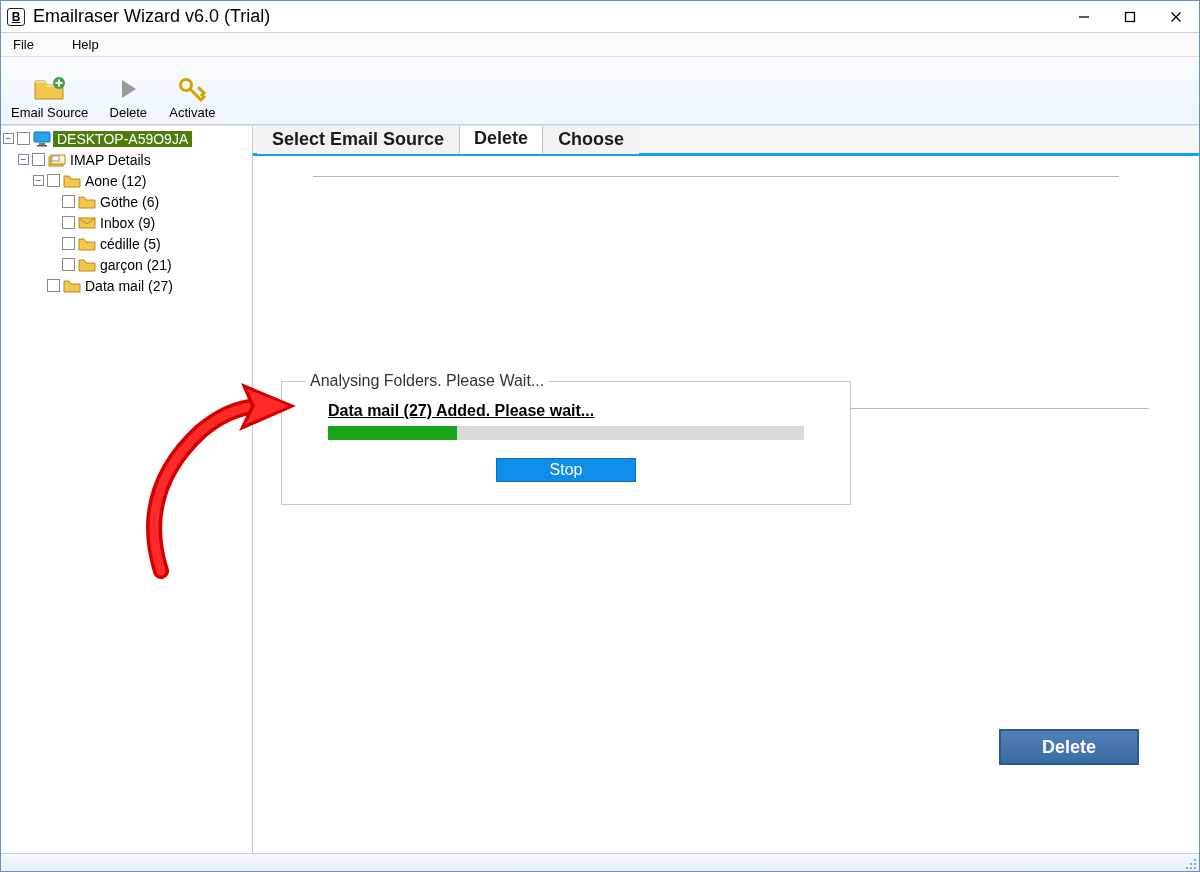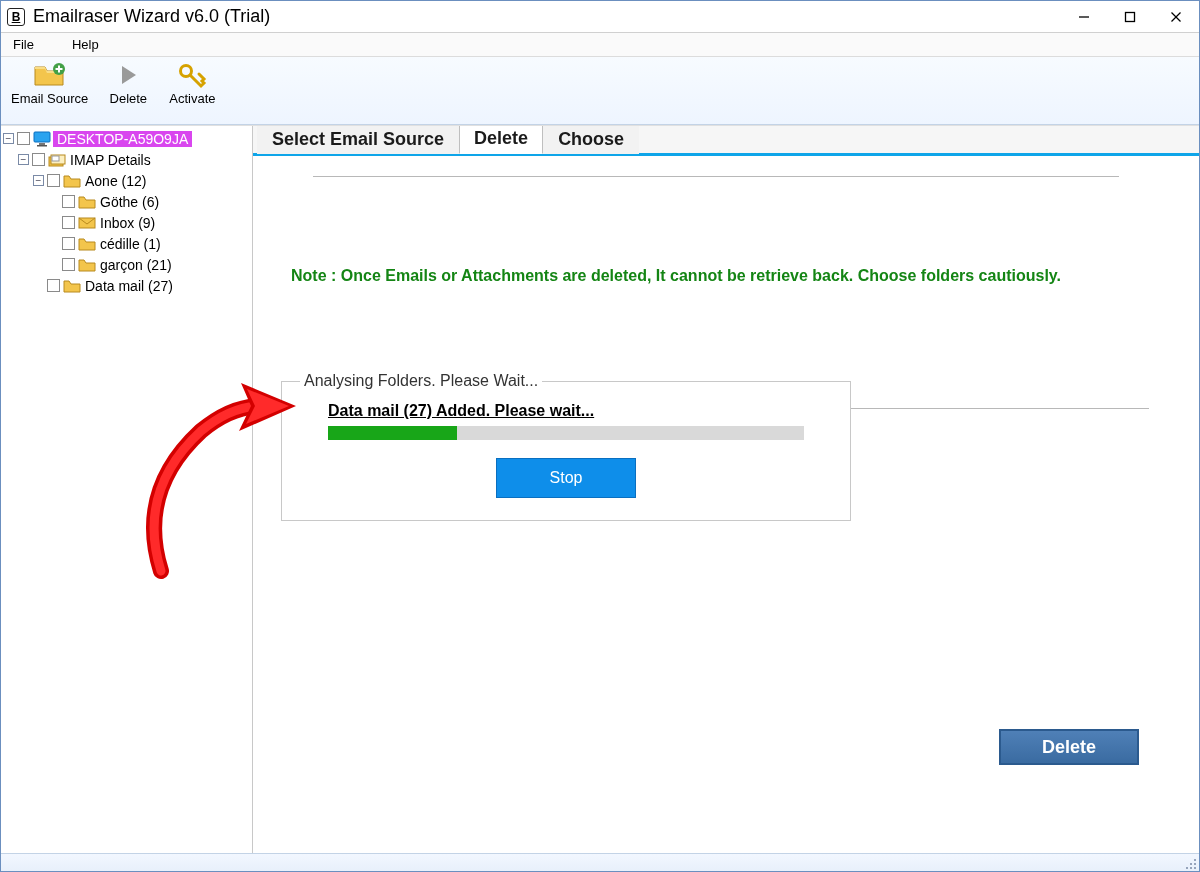--- a/index.html
+++ b/index.html
@@ -72,21 +72,21 @@
     font-size: 13px;
     padding: 2px 6px;
     cursor: pointer;
   }
   
   .toolbar {
     height: 68px;
     background: linear-gradient(#f7fbff, #eef5ff);
     border-bottom: 1px solid #c3d3e6;
     display: flex;
-    align-items: flex-start;
+    align-items: flex-end;
   }
   .toolbar .btn {
     display: flex;
     flex-direction: column;
     align-items: center;
     justify-content: center;
     padding: 4px 10px 4px 10px;
     cursor: pointer;
     min-width: 60px;
   }
@@ -139,21 +139,21 @@
     margin: 0 3px 0 1px;
     cursor: pointer;
   }
   .tree-node .icon {
     width: 18px; height: 16px;
     display: flex; align-items: center; justify-content: center;
     margin-right: 2px;
   }
   .tree-node .label { padding: 0 2px; }
   .tree-node .label.selected {
-    background: #d946ef;
+    background: #4d7c0f;
     color: #fff;
     padding: 0 4px;
   }
   .indent { display: inline-block; height: 1px; }
   
   .content {
     flex: 1;
     display: flex;
     flex-direction: column;
     position: relative;
@@ -213,21 +213,21 @@
     border: 1px solid #c8c8c8;
     padding: 0 16px 22px 16px;
   }
   .progress-dialog .legend-wrap {
     position: relative;
     height: 14px;
   }
   .progress-dialog .legend {
     position: absolute;
     top: -10px;
-    left: 2px;
+    left: 8px;
     background: #fff;
     padding: 0 4px;
     font-size: 16px;
     color: #333;
   }
   .progress-dialog .status {
     font-weight: 700;
     font-size: 16px;
     margin: 6px 0 6px 30px;
     text-decoration: underline;
@@ -240,21 +240,21 @@
   }
   .progress-bar .fill {
     position: absolute;
     top: 0; left: 0; height: 100%;
     background: #18a618;
   }
   .stop-btn {
     display: block;
     margin: 0 auto;
     width: 140px;
-    height: 40px;
+    height: 24px;
     background: #0e8eea;
     color: #fff;
     border: 1px solid #0a6fc0;
     font-size: 16px;
     cursor: pointer;
   }
   
   .delete-btn {
     position: absolute;
     right: 60px;
@@ -414,21 +414,21 @@
       </div>
 
       <div class="tree-node">
         <span class="indent" style="width:58px"></span>
         <span class="chk"></span>
         <span class="icon">
           <svg width="18" height="14" viewBox="0 0 18 14">
               <path d="M1 3 L1 13 L17 13 L17 5 L8 5 L6 2 L1 2 Z" fill="#f3c54c" stroke="#b88a1e"></path>
             </svg>
         </span>
-        <span class="label">cédille (1)</span>
+        <span class="label">cédille (5)</span>
       </div>
 
       <div class="tree-node">
         <span class="indent" style="width:58px"></span>
         <span class="chk"></span>
         <span class="icon">
           <svg width="18" height="14" viewBox="0 0 18 14">
               <path d="M1 3 L1 13 L17 13 L17 5 L8 5 L6 2 L1 2 Z" fill="#f3c54c" stroke="#b88a1e"></path>
             </svg>
         </span>
@@ -453,21 +453,20 @@
       <div class="tabs">
         <div class="tab">Select Email Source</div>
         <div class="tab active">Delete</div>
         <div class="tab">Choose</div>
       </div>
 
       <div class="page">
 
         <hr class="hr-line" style="margin-left:30px; margin-right:50px;">
 
-        <div class="note">Note : Once Emails or Attachments are deleted, It cannot be retrieve back. Choose folders cautiously.</div>
 
         <hr class="hr-line" style="position:absolute; left:44px; right:50px; top:252px;">
 
         <div class="progress-dialog">
           <div class="legend-wrap">
             <div class="legend">Analysing Folders. Please Wait...</div>
           </div>
           <div class="status">Data mail (27) Added. Please wait...</div>
           <div class="progress-bar">
             <div class="fill" style="width:27%"></div>

